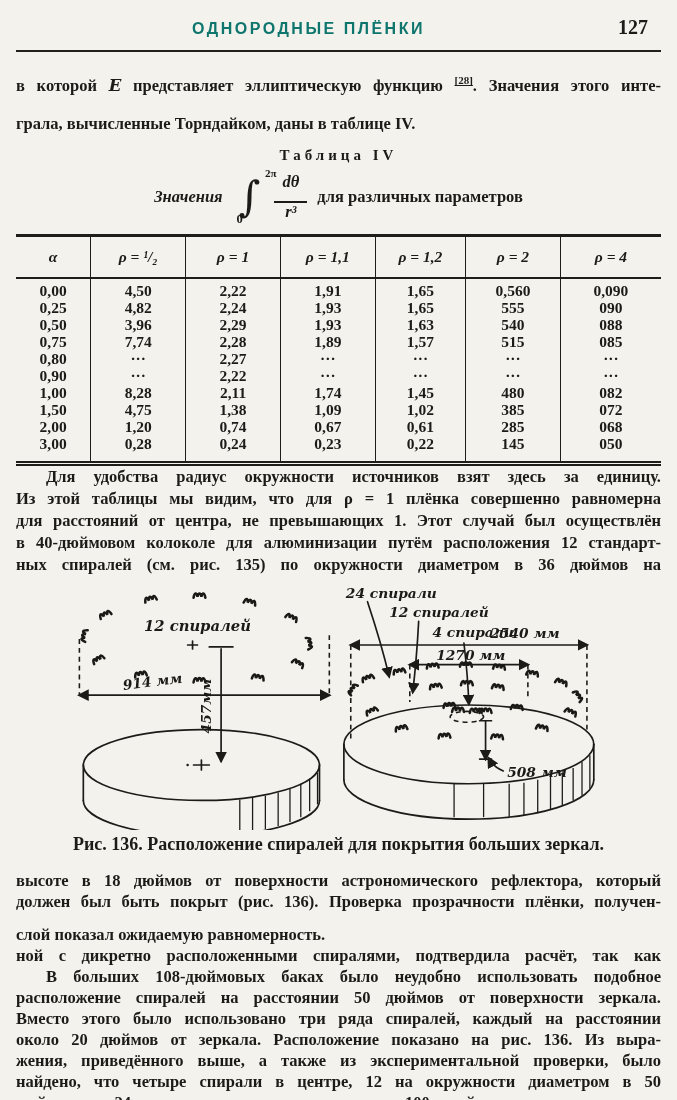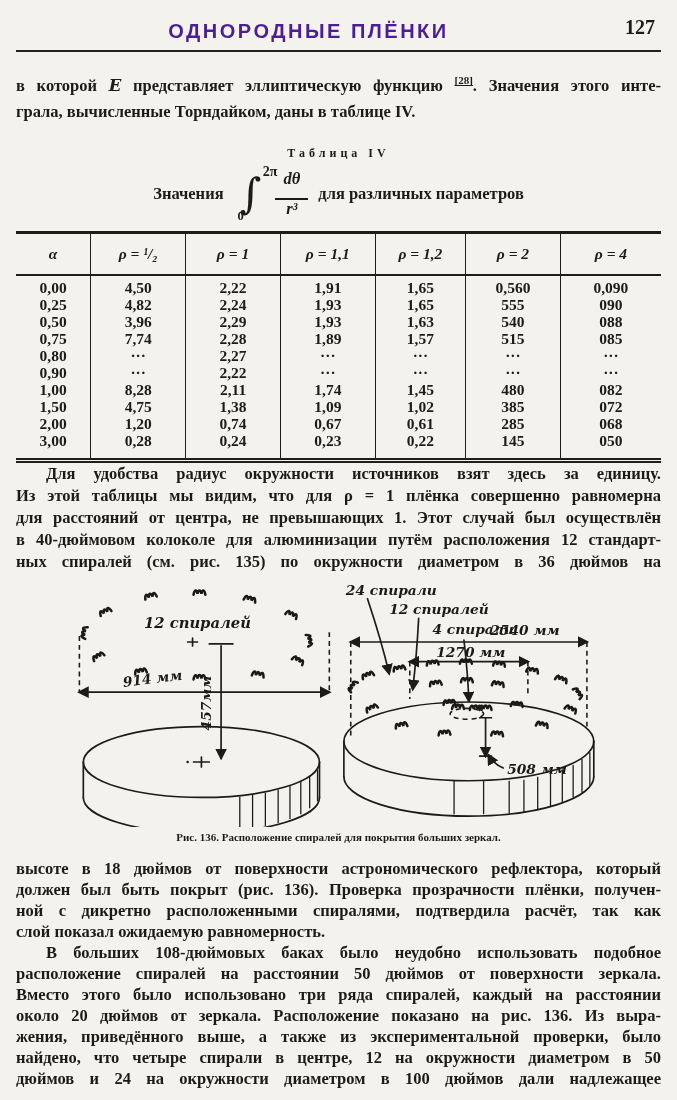--- a/index.html
+++ b/index.html
@@ -9,48 +9,48 @@
     font-family:"Liberation Serif","DejaVu Serif",serif;
     color:#1d1b18;
     position:relative;
   }
   .page{padding:0 16px;}
   
   .pagehead{position:relative;margin-top:20px;height:24px;}
   .head-title{
     position:absolute;left:0;right:60px;text-align:center;
     font-family:"Liberation Sans","DejaVu Sans",sans-serif;
-    font-weight:bold;font-size:20px;letter-spacing:2.5px;color:#4c1d95;
-  }
-  .head-num{position:absolute;right:6px;top:-4px;font-size:20px;font-weight:600;}
+    font-weight:bold;font-size:16px;letter-spacing:2.5px;color:#0f766e;
+  }
+  .head-num{position:absolute;right:13px;top:-4px;font-size:20px;font-weight:600;}
   .head-rule{border:none;border-top:2.5px solid #24211d;margin:6px 0 0 0;}
   
   .para{font-size:16.5px;font-weight:600;}
   .line{text-align:justify;text-align-last:justify;white-space:normal;}
-  .line.last{text-align-last:auto;}
+  .line.last{text-align-last:auto;margin-top:12px;}
   .line.indent{text-indent:30px;}
   .p-intro{margin-top:15px;}
   .p-intro .line{line-height:26px;}
   .p-mid{margin-top:0;}
   .p-mid .line{line-height:22px;}
   .p-bottom{margin-top:15px;}
   .p-bottom .line{line-height:21px;}
   sup.ref{font-size:11px;font-weight:600;text-decoration:underline;}
   i.mvar{font-family:"DejaVu Serif",serif;}
   
-  .tbl-caption{margin-top:21px;text-align:center;font-size:12px;font-weight:600;letter-spacing:4px;}
+  .tbl-caption{margin-top:10px;text-align:center;font-size:15px;font-weight:600;letter-spacing:4px;}
   .formula{
     margin-top:2px;display:flex;justify-content:center;align-items:center;
     font-size:16.5px;font-weight:600;height:62px;
   }
-  .f-pre{margin-right:10px;}
+  .f-pre{margin-right:10px;font-style:italic;}
   .f-post{margin-left:10px;}
   .integral{position:relative;display:inline-block;padding:0 14px 0 6px;}
   .int-sign{font-size:42px;line-height:40px;font-weight:normal;font-family:"DejaVu Serif",serif;}
-  .int-upper{position:absolute;top:-10px;right:-2px;font-size:14px;font-weight:bold;}
+  .int-upper{position:absolute;top:-10px;right:-2px;font-size:11px;font-weight:bold;}
   .int-lower{position:absolute;bottom:-10px;left:4px;font-size:12.5px;font-weight:bold;}
   .frac{display:inline-block;text-align:center;vertical-align:middle;font-style:italic;font-weight:bold;}
   .frac .num{display:block;border-bottom:2px solid #1d1b18;padding:0 8px 11px 8px;line-height:17px;}
   .frac .den{display:block;padding-top:1px;line-height:16px;}
   
   table.datatable{
     width:100%;border-collapse:collapse;table-layout:fixed;margin-top:6px;
     border-top:3px solid #1f1d1a;border-bottom:5px double #1f1d1a;
     font-size:15.5px;
   }
@@ -63,21 +63,21 @@
   .datatable td{text-align:center;line-height:17px;font-weight:600;padding:0;}
   .datatable tbody tr:first-child td{padding-top:3px;font-family:Liberation Serif, serif;}
   .datatable tbody tr:last-child td{padding-bottom:9px;}
   
   .fig-row{display:flex;align-items:flex-start;margin-top:4px;}
   .fig-left{margin-left:26px;}
   .fig-right{margin-left:4px;}
   .fig svg{display:block;}
   .figtext{font-family:"DejaVu Serif",serif;font-style:italic;font-weight:bold;font-size:14px;fill:#1c1a17;}
   .figtext.big{font-size:15px;}
-  .fig-caption{text-align:center;font-size:11px;font-weight:700;margin-top:4px;}
+  .fig-caption{text-align:center;font-size:18px;font-weight:700;margin-top:4px;}
   .stroke{stroke:#1d1b18;stroke-width:1.7;fill:none;stroke-linecap:round;}
   .thin{stroke:#1d1b18;stroke-width:1.3;fill:none;}
   .dash{stroke:#1d1b18;stroke-width:1.6;fill:none;stroke-dasharray:5 4;}
 </style>
 </head>
 <body>
 
 <div class="page">
 
   <div class="pagehead">
@@ -361,22 +361,22 @@
             <line x1="120" y1="205" x2="120" y2="239"></line>
         </g>
       </g>
     </svg>
   </div>
   <div class="fig-caption">Рис. 136. Расположение спиралей для покрытия больших зеркал.</div>
 
   <div class="para p-bottom">
     <div class="line">высоте в 18 дюймов от поверхности астрономического рефлектора, который</div>
     <div class="line">должен был быть покрыт (рис. 136). Проверка прозрачности плёнки, получен-</div>
+    <div class="line last">слой показал ожидаемую равномерность.</div>
     <div class="line">ной с дикретно расположенными спиралями, подтвердила расчёт, так как</div>
-    <div class="line last">слой показал ожидаемую равномерность.</div>
   </div>
 
   <div class="para p-bottom" style="margin-top:0">
     <div class="line indent">В больших 108-дюймовых баках было неудобно использовать подобное</div>
     <div class="line">расположение спиралей на расстоянии 50 дюймов от поверхности зеркала.</div>
     <div class="line">Вместо этого было использовано три ряда спиралей, каждый на расстоянии</div>
     <div class="line">около 20 дюймов от зеркала. Расположение показано на рис. 136. Из выра-</div>
     <div class="line">жения, приведённого выше, а также из экспериментальной проверки, было</div>
     <div class="line">найдено, что четыре спирали в центре, 12 на окружности диаметром в 50</div>
     <div class="line">дюймов и 24 на окружности диаметром в 100 дюймов дали надлежащее</div>

